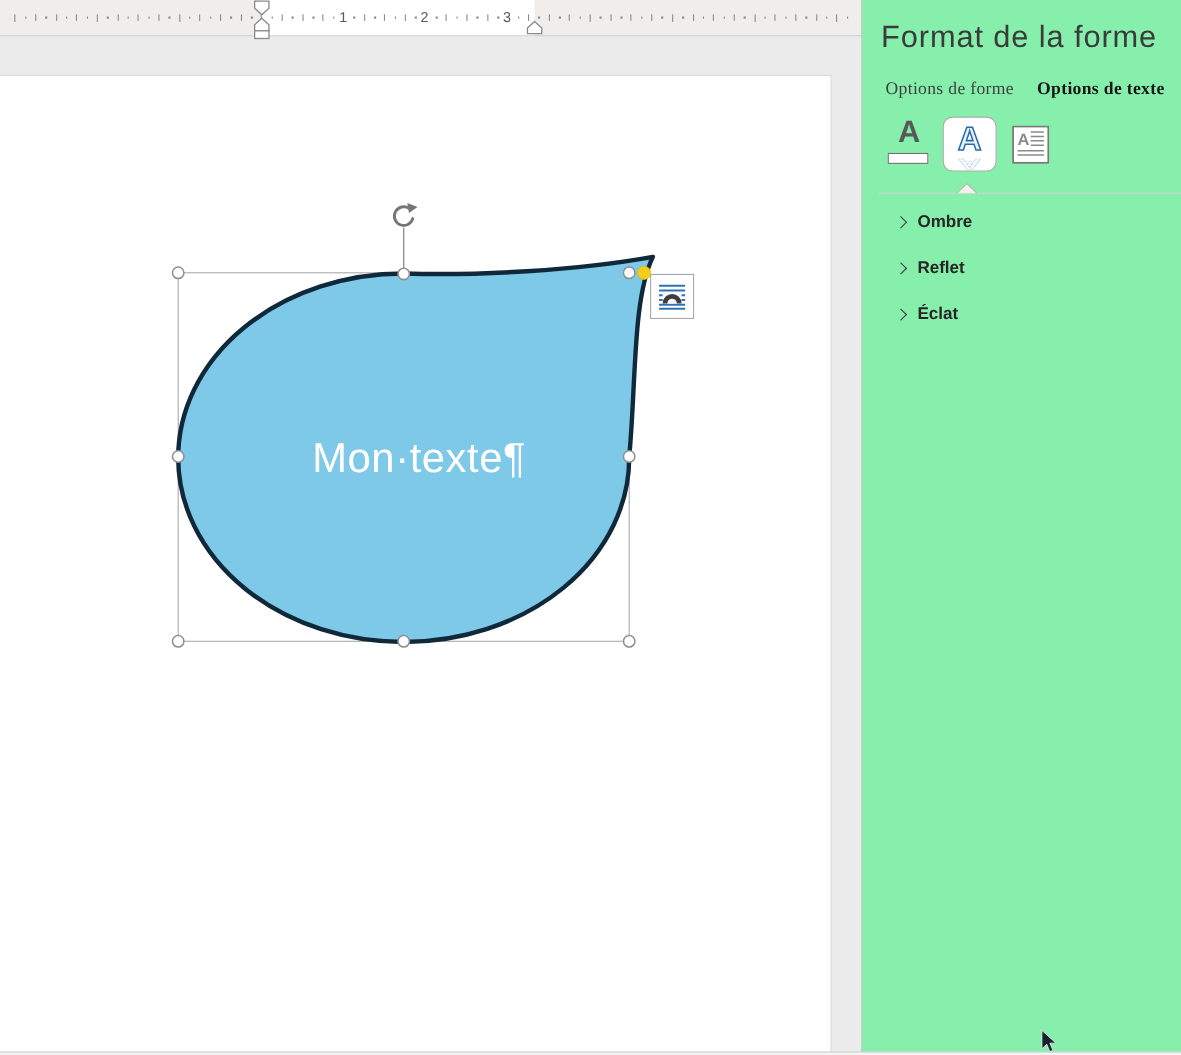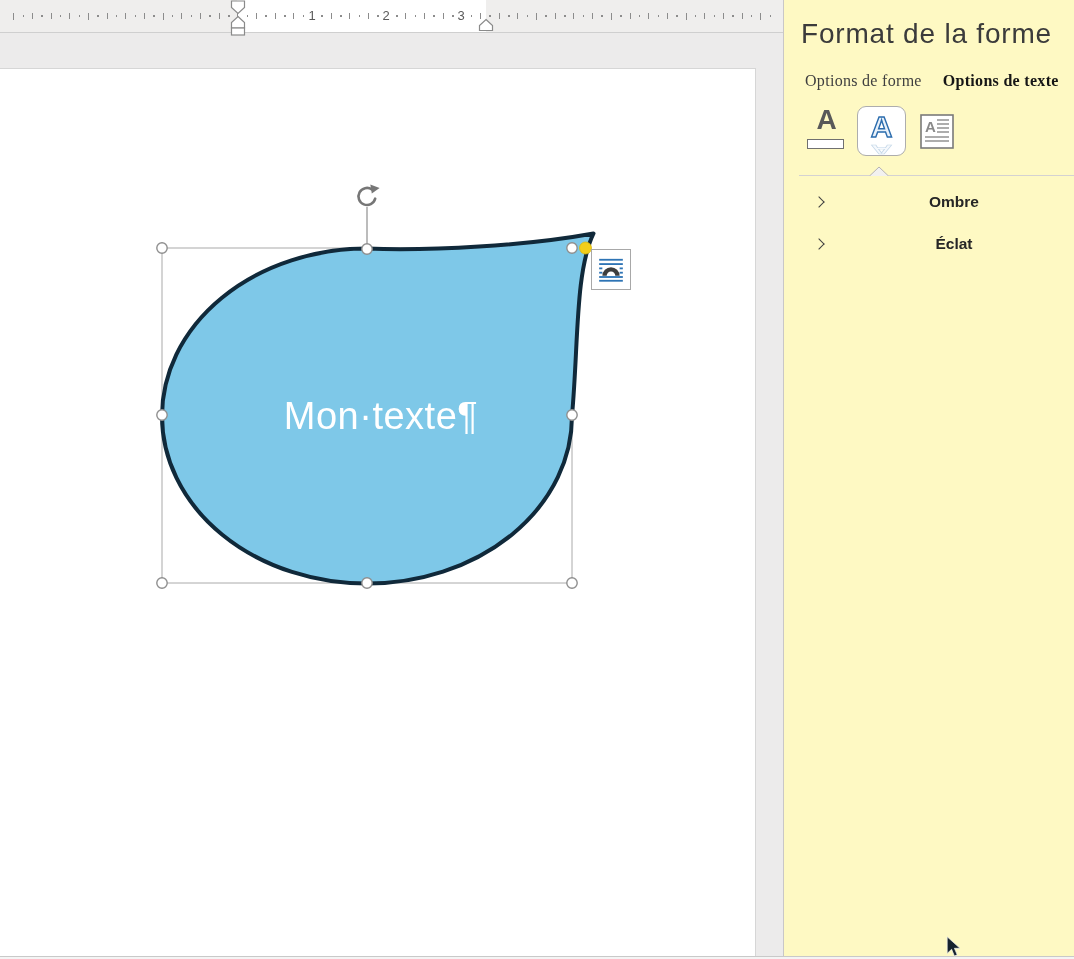--- a/index.html
+++ b/index.html
@@ -16,36 +16,36 @@
   
   .canvas{position:absolute;left:0;top:33px;width:783px;height:923px;background:#ecebeb;z-index:1;}
   .page{position:absolute;left:0;top:35px;width:756px;height:888px;background:#ffffff;border-top:1px solid #d6d6d6;border-right:1px solid #d6d6d6;box-sizing:border-box;}
   .shape-layer{position:absolute;left:0;top:0;width:1074px;height:959px;z-index:3;pointer-events:none;}
   .shape-layer [data-interactable="true"]{pointer-events:auto;}
 
   
   .layout-btn{position:absolute;left:591px;top:249px;width:40px;height:41px;background:#ffffff;border:1px solid #a8a8a8;z-index:6;display:flex;align-items:center;justify-content:center;box-sizing:border-box;}
 
   
-  .pane{position:absolute;left:783px;top:0;width:291px;height:956px;background:#fef9c3;border-left:1px solid #c9c7c7;box-sizing:border-box;overflow:hidden;z-index:2;}
+  .pane{position:absolute;left:783px;top:0;width:291px;height:956px;background:#86efac;border-left:1px solid #c9c7c7;box-sizing:border-box;overflow:hidden;z-index:2;}
   .pane-title{position:absolute;left:17px;top:18px;font-size:28px;font-weight:300;color:#3b3b3b;letter-spacing:0.8px;white-space:nowrap;}
   .tabs{position:absolute;left:21px;top:72px;white-space:nowrap;font-size:16px;color:#3f3f3f;}
   .tab{display:inline-block;margin-right:21px;letter-spacing:0.3px;cursor:default;font-family:Liberation Serif, serif;}
   .tab.active{font-weight:bold;color:#161616;}
   .tools{position:absolute;left:0;top:0;}
   .tool1{position:absolute;left:20px;top:104px;width:45px;height:48px;text-align:center;}
   .tool1 .bigA{font-size:28px;line-height:32px;font-weight:bold;color:#595959;display:block;}
   .tool1 .bar{position:absolute;left:3px;top:35px;width:37px;height:10px;background:#fff;border:1.5px solid #707070;box-sizing:border-box;}
   .tool2{position:absolute;left:73px;top:106px;width:49px;height:50px;background:#ffffff;border:1px solid #adadad;border-radius:9px;box-sizing:border-box;text-align:center;overflow:hidden;}
   .tool2 .fxA{font-size:30px;line-height:34px;font-weight:bold;color:#eaf2fa;-webkit-text-stroke:1.4px #2b6cad;display:block;margin-top:3px;}
   .tool2 .fxA-ref{font-size:30px;line-height:10px;font-weight:bold;color:#eaf2fa;-webkit-text-stroke:1px #7fa8cc;display:block;transform:scaleY(-0.45);opacity:0.45;}
   .tool3{position:absolute;left:136px;top:114px;width:34px;height:35px;}
   .pane-divider{position:absolute;left:15px;right:0;top:175px;height:1px;background:#d4d2d2;}
   .caret{position:absolute;left:85px;top:166px;z-index:3;}
-  .sections{position:absolute;left:0;top:181px;width:100%;text-align:center;}
+  .sections{position:absolute;left:0;top:181px;width:100%;}
   .sec-row{position:relative;height:42px;line-height:42px;padding-left:50px;font-size:15.5px;font-weight:bold;color:#262626;cursor:default;}
   .chev{position:absolute;left:31px;top:17px;width:7px;height:7px;border-top:1.8px solid #404040;border-right:1.8px solid #404040;transform:rotate(45deg);}
 
   
   .statusline{position:absolute;left:0;top:956px;width:1074px;height:1px;background:#c9c9c9;z-index:8;}
   .statusstrip{position:absolute;left:0;top:957px;width:1074px;height:2px;background:#f4f4f4;z-index:8;}
   .cursor{position:absolute;left:946px;top:936px;z-index:30;pointer-events:none;}
 </style>
 </head>
 <body>
@@ -233,20 +233,24 @@
       <polyline points="0.5,10 10,1 19.5,10" fill="none" stroke="#b5b3b3" stroke-width="1"></polyline>
     </svg>
 
     <div class="sections" data-interactable="false">
       <div class="sec-row" data-interactable="true">
         <span class="chev" data-interactable="false"></span>
         <span data-interactable="false">Ombre</span>
       </div>
       <div class="sec-row" data-interactable="true">
         <span class="chev" data-interactable="false"></span>
+        <span data-interactable="false">Reflet</span>
+      </div>
+      <div class="sec-row" data-interactable="true">
+        <span class="chev" data-interactable="false"></span>
         <span data-interactable="false">Éclat</span>
       </div>
     </div>
   </div>
 
   <div class="statusline" data-interactable="false"></div>
   <div class="statusstrip" data-interactable="false"></div>
 
   <svg class="cursor" width="16" height="23" viewBox="0 0 16 23" data-interactable="false">
     <path d="M1.2,0.8 L1.2,17.4 L5.6,13.3 L8.4,20 L11.2,18.8 L8.4,12.3 L14,12.3 Z" fill="#16222e" stroke="#f0f0f0" stroke-width="0.7"></path>

